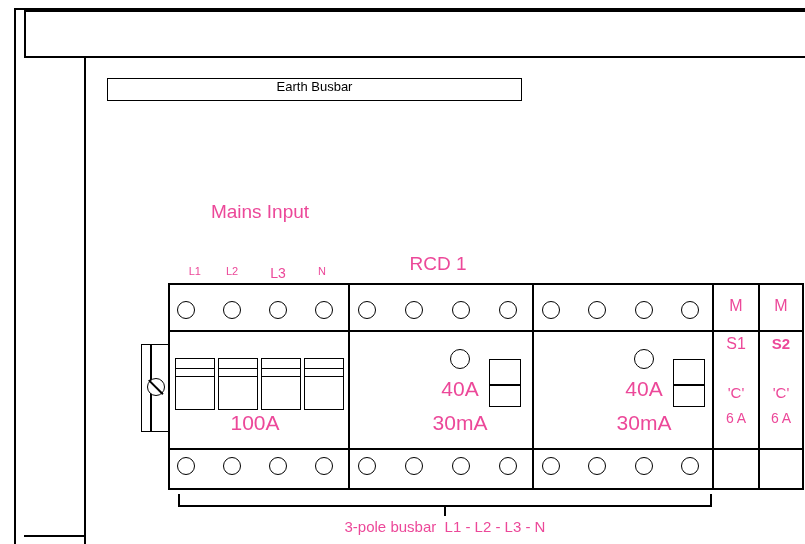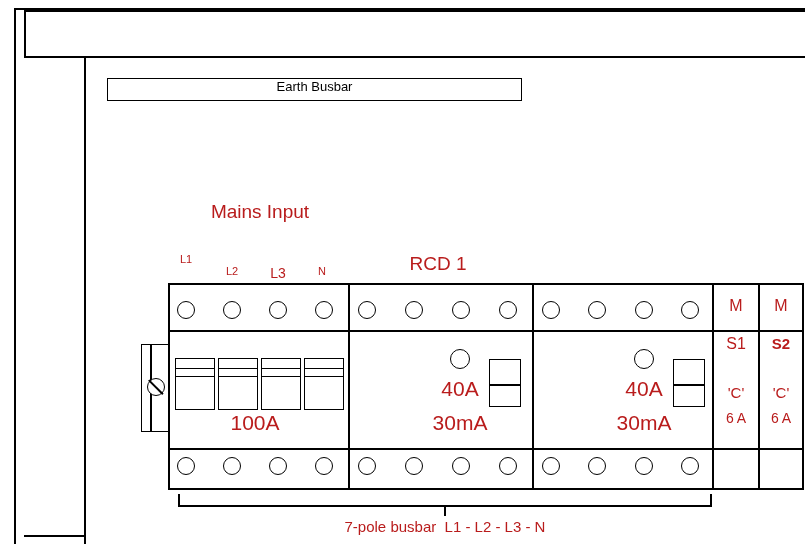--- a/index.html
+++ b/index.html
@@ -3,21 +3,21 @@
 <meta charset="utf-8">
 <style>
   html,body{margin:0;padding:0;background:#fff;}
   *{box-sizing:border-box;}
   .screen{position:relative;width:805px;height:544px;background:#ffffff;overflow:hidden;
           font-family:"Liberation Sans","DejaVu Sans",sans-serif;color:#000;}
   .line{position:absolute;background:#000;}
   .box{position:absolute;background:#fff;border:2px solid #000;}
   .thin{border-width:1.5px;}
   .circle{position:absolute;width:18px;height:18px;border:1.5px solid #000;border-radius:50%;background:#fff;}
-  .txt{position:absolute;color:#b91c1c;text-align:center;white-space:pre;}
+  .txt{position:absolute;color:#ec4899;text-align:center;white-space:pre;}
   .toggle{position:absolute;left:0;right:0;top:9px;height:9px;border-top:1.5px solid #000;border-bottom:1.5px solid #000;}
   .midline{position:absolute;left:0;right:0;top:24px;height:1.5px;background:#000;}
   .slash{position:absolute;left:50%;top:50%;width:20px;height:1.5px;background:#000;transform:translate(-50%,-50%) rotate(45deg);}
 </style>
 </head>
 <body>
 
 <div class="screen">
 
   <div class="line" style="left:14px;top:8px;width:791px;height:2px;"></div>
@@ -26,21 +26,21 @@
   <div class="line" style="left:84px;top:58px;width:2px;height:486px;"></div>
   <div class="line" style="left:24px;top:535px;width:61px;height:2px;"></div>
 
   <div class="box thin" style="left:107px;top:78px;width:415px;height:23px;display:flex;justify-content:center;font-size:13px;">
     <span>Earth Busbar</span>
   </div>
 
   <div class="txt" style="left:150px;top:201px;width:220px;font-size:19px;">Mains Input</div>
   <div class="txt" style="left:378px;top:253px;width:120px;font-size:19px;">RCD 1</div>
 
-  <div class="txt" style="left:171px;top:253px;width:30px;font-size:11px;">L1</div>
+  <div class="txt" style="left:171px;top:265px;width:30px;font-size:11px;text-align:right;">L1</div>
   <div class="txt" style="left:217px;top:265px;width:30px;font-size:11px;">L2</div>
   <div class="txt" style="left:263px;top:265px;width:30px;font-size:14px;">L3</div>
   <div class="txt" style="left:307px;top:265px;width:30px;font-size:11px;">N</div>
 
   <div class="box thin" style="left:141px;top:344px;width:28px;height:88px;border-right:none;"></div>
   <div class="line" style="left:150px;top:344px;width:1.5px;height:88px;"></div>
   <div class="circle" style="left:147px;top:378px;">
     <span class="slash"></span>
   </div>
 
@@ -116,15 +116,15 @@
     <div class="txt" style="left:590px;top:12px;width:42px;font-size:16px;">M</div>
     <div class="txt" style="left:590px;top:50px;width:42px;font-size:15px;font-weight:bold;">S2</div>
     <div class="txt" style="left:590px;top:99px;width:42px;font-size:15px;">'C'</div>
     <div class="txt" style="left:590px;top:125px;width:42px;font-size:14px;">6 A</div>
   </div>
 
   <div class="line" style="left:178px;top:494px;width:2px;height:13px;"></div>
   <div class="line" style="left:710px;top:494px;width:2px;height:13px;"></div>
   <div class="line" style="left:178px;top:505px;width:534px;height:2px;"></div>
   <div class="line" style="left:444px;top:505px;width:2px;height:11px;"></div>
-  <div class="txt" style="left:225px;top:518px;width:440px;font-size:15px;">7-pole busbar  L1 - L2 - L3 - N</div>
+  <div class="txt" style="left:225px;top:518px;width:440px;font-size:15px;">3-pole busbar  L1 - L2 - L3 - N</div>
 
 </div>
 
 </body></html>

